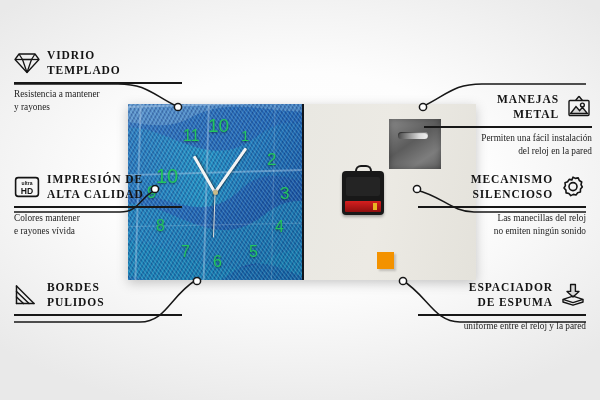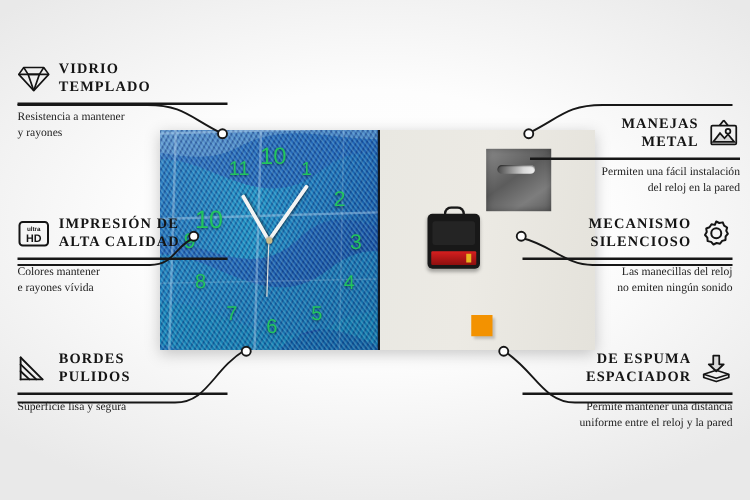--- a/index.html
+++ b/index.html
@@ -238,23 +238,20 @@
             <line x1="2.5" y1="19.5" x2="20" y2="19.5"></line>
           </g>
         </svg>
       </span>
       <div class="titles">
         <div>BORDES</div>
         <div>PULIDOS</div>
       </div>
     </div>
     <div class="rule"></div>
-    <div class="sub">
-      <div>Superficie lisa y segura</div>
-    </div>
   </div>
 
   <div class="feat f-tr right">
     <div class="head">
       <span class="ico">
         <svg width="26" height="24" viewBox="0 0 26 24">
           <g fill="none" stroke="#141414" stroke-width="1.4">
             <path d="M13,1.2 L9.6,5.5 M13,1.2 L16.4,5.5"></path>
             <rect x="3" y="5.5" width="20" height="15" rx="1"></rect>
             <path d="M4.6,18.5 L10,11.5 L13.6,15.6 L16.4,12.4 L21.4,18.5 Z" fill="#141414" fill-opacity=".12"></path>
@@ -304,24 +301,23 @@
       <span class="ico">
         <svg width="26" height="24" viewBox="0 0 26 24">
           <g fill="none" stroke="#141414" stroke-width="1.4" stroke-linejoin="round">
             <path d="M10.6,1.5 H15.4 V8.4 H19 L13,14 L7,8.4 H10.6 Z" fill="#141414" fill-opacity=".10"></path>
             <path d="M13,13.2 L23,16.4 L13,19.6 L3,16.4 Z"></path>
             <path d="M3,16.4 V19 L13,22.2 L23,19 V16.4"></path>
           </g>
         </svg>
       </span>
       <div class="titles">
+        <div>ESPACIADOR</div>
         <div>DE ESPUMA</div>
-        <div>ESPACIADOR</div>
-      </div>
-    </div>
-    <div class="rule"></div>
-    <div class="sub">
-      <div>Permite mantener una distancia</div>
+      </div>
+    </div>
+    <div class="rule"></div>
+    <div class="sub">
       <div>uniforme entre el reloj y la pared</div>
     </div>
   </div>
 
 </div>
 
 </body></html>

